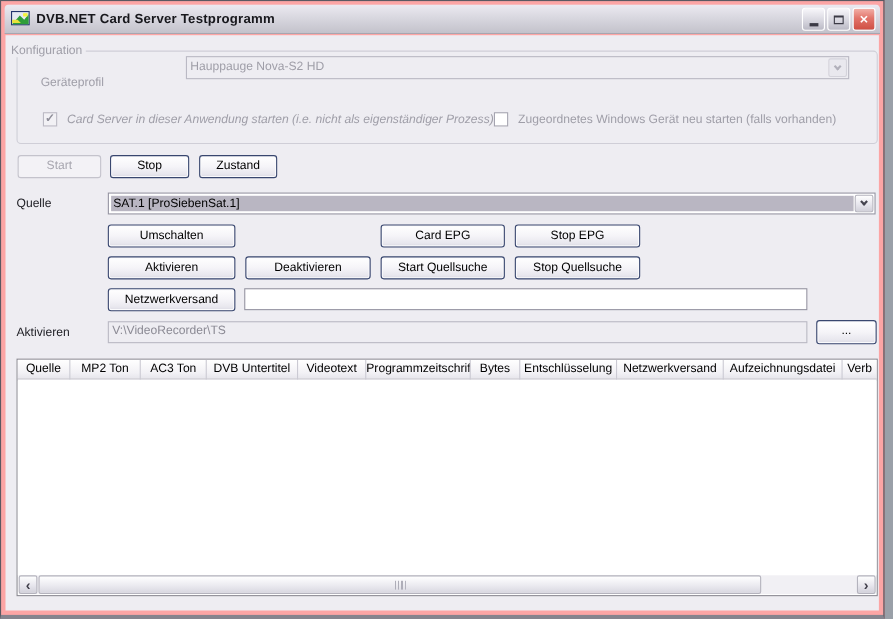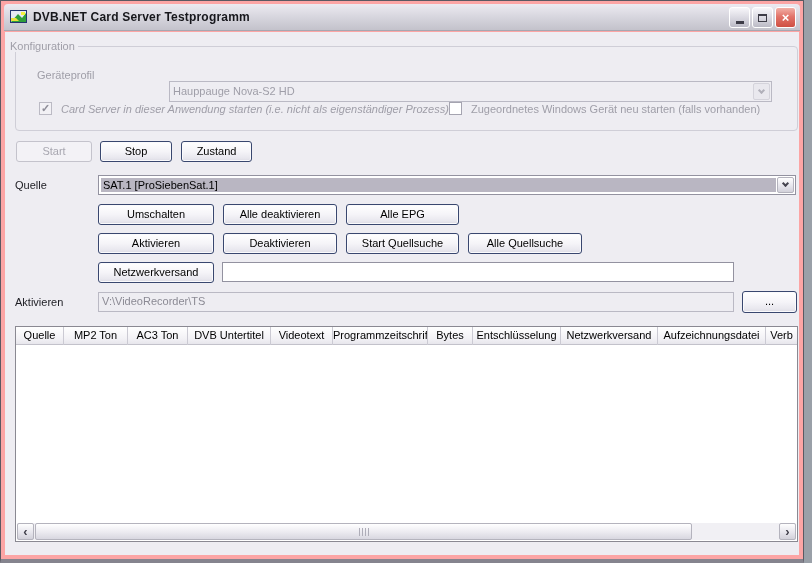--- a/index.html
+++ b/index.html
@@ -88,21 +88,21 @@
         </span>
     </div>
   </div>
 
   <div class="client">
 
     <div class="abs groupbox" style="left:10px;top:14px;width:783px;height:85px;"></div>
     <span class="abs grouplabel" style="left:2px;top:8px;">Konfiguration</span>
 
     <span class="abs lbl dis" style="left:32px;top:37px;">Geräteprofil</span>
-    <div class="abs combo dis" style="left:164px;top:49px;width:603px;height:21px;">
+    <div class="abs combo dis" style="left:164px;top:19px;width:603px;height:21px;">
       <span class="combo-text">Hauppauge Nova-S2 HD</span>
       <span class="combo-btn dis">
           <span class="chev-down"></span>
         </span>
     </div>
 
     <span class="abs cbx dis" style="left:34px;top:70px;">
       <span class="mark">✓</span>
     </span>
     <span class="abs lbl dis" style="left:56px;top:71px;font-style:italic;">Card Server in dieser Anwendung starten (i.e. nicht als eigenständiger Prozess)</span>
@@ -116,27 +116,27 @@
 
     <span class="abs lbl" style="left:10px;top:147px;">Quelle</span>
     <div class="abs combo" style="left:93px;top:143px;width:698px;height:20px;">
       <span class="combo-sel">SAT.1 [ProSiebenSat.1]</span>
       <span class="combo-btn">
           <span class="chev-down"></span>
         </span>
     </div>
 
     <div class="abs btn" style="left:93px;top:172px;width:116px;">Umschalten</div>
-    <div class="abs btn" style="left:218px;top:172px;width:114px;">Alle deaktivieren</div>
-    <div class="abs btn" style="left:341px;top:172px;width:113px;">Alle EPG</div>
+    <div class="abs btn" style="left:341px;top:172px;width:113px;">Card EPG</div>
+    <div class="abs btn" style="left:463px;top:172px;width:114px;">Stop EPG</div>
 
     <div class="abs btn" style="left:93px;top:201px;width:116px;">Aktivieren</div>
     <div class="abs btn" style="left:218px;top:201px;width:114px;">Deaktivieren</div>
     <div class="abs btn" style="left:341px;top:201px;width:113px;">Start Quellsuche</div>
-    <div class="abs btn" style="left:463px;top:201px;width:114px;">Alle Quellsuche</div>
+    <div class="abs btn" style="left:463px;top:201px;width:114px;">Stop Quellsuche</div>
 
     <div class="abs btn" style="left:93px;top:230px;width:116px;">Netzwerkversand</div>
     <div class="abs" style="left:217px;top:230px;width:512px;height:20px;">
       <input class="textbox" value="" style="">
     </div>
 
     <span class="abs lbl" style="left:10px;top:264px;">Aktivieren</span>
     <div class="abs textbox ro" style="left:93px;top:260px;width:636px;height:20px;">V:\VideoRecorder\TS</div>
     <div class="abs btn" style="left:737px;top:259px;width:55px;height:22px;">...</div>
 

